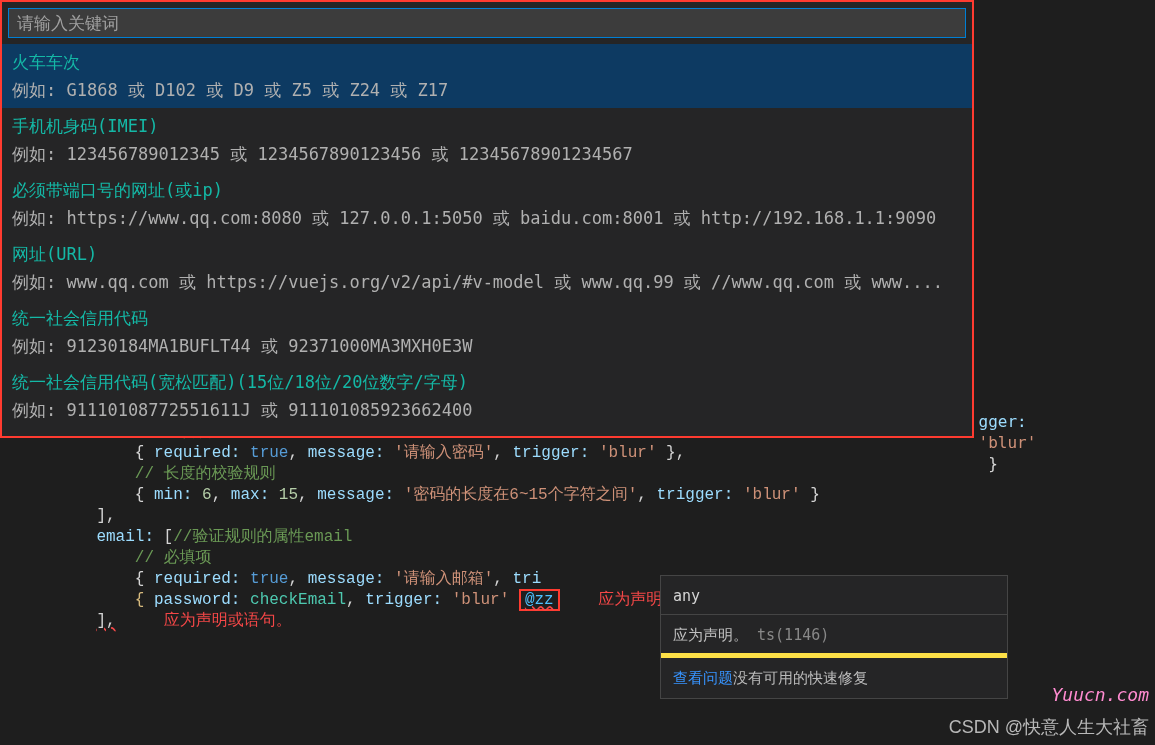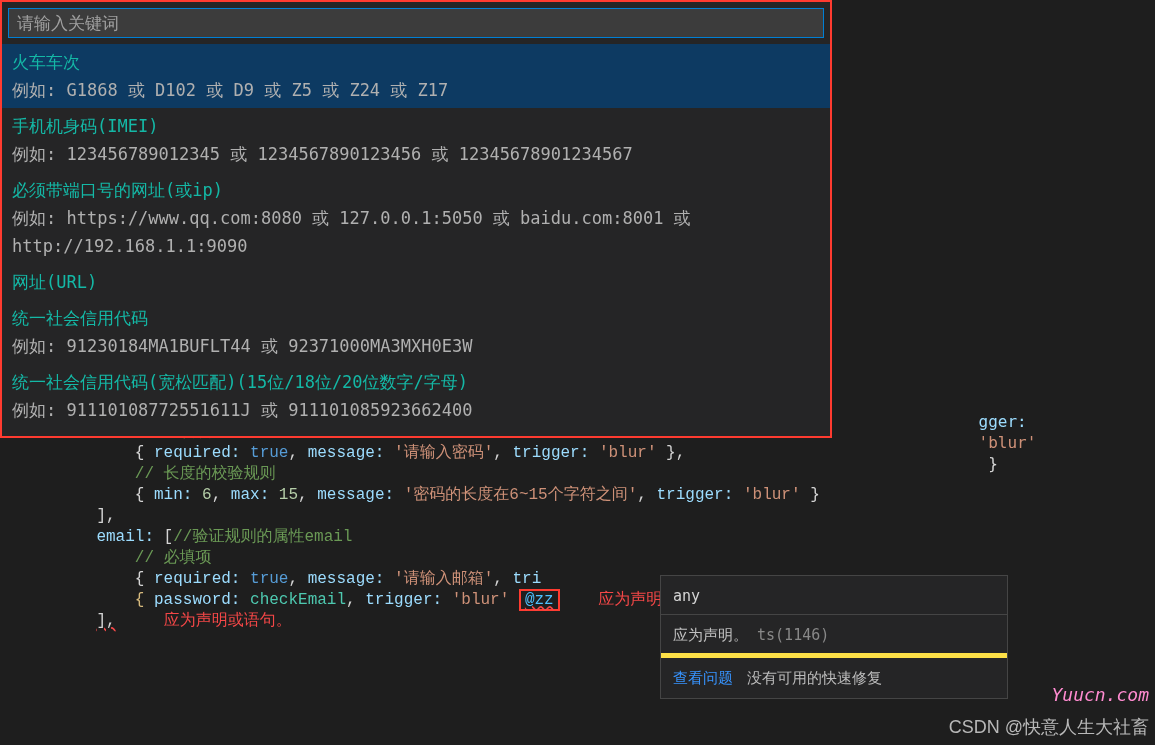--- a/index.html
+++ b/index.html
@@ -9,21 +9,21 @@
     font-size: 16px;
     color: #d4d4d4;
     width: 1155px;
     height: 745px;
     overflow: hidden;
     position: relative;
   }
   .panel {
     position: absolute;
     top: 0; left: 0;
-    width: 832px;
+    width: 974px;
     background: #252526;
     border: 2px solid #ff3b30;
     z-index: 50;
     padding: 6px 0 8px 0;
   }
   .panel-input {
     width: calc(100% - 12px);
     margin: 0 6px 6px 6px;
     border: 1px solid #007fd4;
     background: #3c3c3c;
@@ -90,21 +90,21 @@
     width: 348px;
     background: #252526;
     border: 1px solid #454545;
     z-index: 60;
     font-size: 15px;
     line-height: 28px;
   }
   .hover-sec1 { padding: 6px 12px 4px 12px; color:#d4d4d4; border-bottom: 1px solid #454545;}
   .hover-sec2 { padding: 6px 12px 4px 12px; color:#c0c0c0; border-bottom: 5px solid #fde047;}
   .hover-sec2 .tscode { color:#888; }
-  .hover-actions { padding: 6px 12px; display:flex; gap:14px; align-items:center;}
+  .hover-actions { padding: 6px 12px; display:flex; align-items:center;}
   .hover-link { color:#3794ff; cursor:pointer;}
   .hover-disabled { color:#bbbbbb; }
 
   .watermark {
     position: absolute;
     right: 6px; bottom: 6px;
     color: #b8b8b8;
     font-size: 18px;
     z-index: 100;
     font-family: "Microsoft YaHei", sans-serif;
@@ -172,20 +172,21 @@
       <div class="list-item">
         <div class="li-title">手机机身码(IMEI)</div>
         <div class="li-example">例如: 123456789012345 或 1234567890123456 或 12345678901234567</div>
       </div>
       <div class="list-item">
         <div class="li-title">必须带端口号的网址(或ip)</div>
         <div class="li-example">例如: https://www.qq.com:8080 或 127.0.0.1:5050 或 baidu.com:8001 或 http://192.168.1.1:9090</div>
       </div>
       <div class="list-item">
         <div class="li-title">网址(URL)</div>
+        <div class="li-example">例如: www.qq.com 或 https://vuejs.org/v2/api/#v-model 或 www.qq.99 或 //www.qq.com 或 www....</div>
       </div>
       <div class="list-item">
         <div class="li-title">统一社会信用代码</div>
         <div class="li-example">例如: 91230184MA1BUFLT44 或 92371000MA3MXH0E3W</div>
       </div>
       <div class="list-item">
         <div class="li-title">统一社会信用代码(宽松匹配)(15位/18位/20位数字/字母)</div>
         <div class="li-example">例如: 91110108772551611J 或 911101085923662400</div>
       </div>
     </div>

